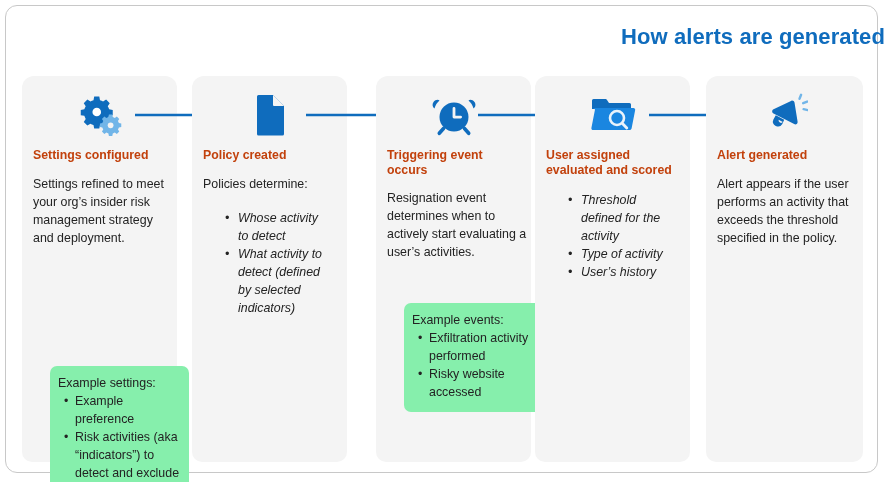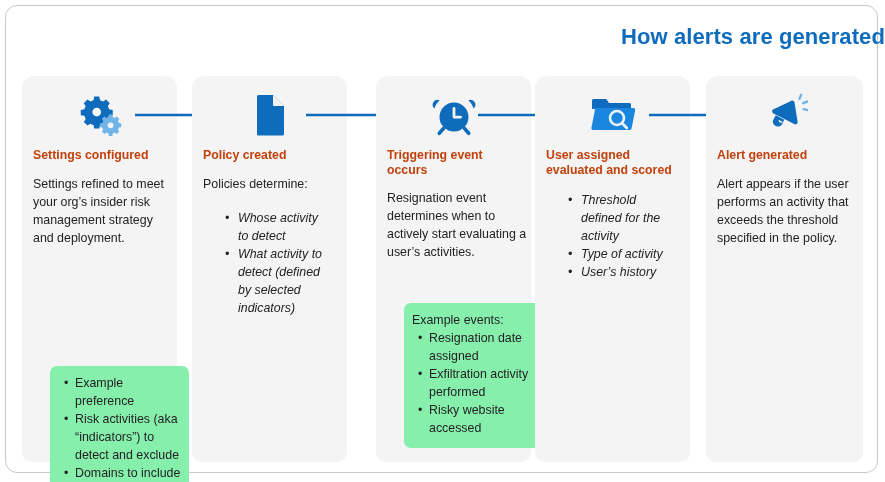--- a/index.html
+++ b/index.html
@@ -163,20 +163,21 @@
         <circle cx="20.75" cy="18.05" r="4.3" fill="#ffffff"></circle>
         <path d="M32.9 20.6h3.4l.47 2.4c.73.22 1.41.52 2.02.91l2.06-1.3 2.4 2.4-1.3 2.06c.39.61.69 1.29.91 2.02l2.4.47v3.4l-2.4.47c-.22.73-.52 1.41-.91 2.02l1.3 2.06-2.4 2.4-2.06-1.3c-.61.39-1.29.69-2.02.91l-.47 2.4h-3.4l-.47-2.4a8.1 8.1 0 0 1-2.02-.91l-2.06 1.3-2.4-2.4 1.3-2.06a8.1 8.1 0 0 1-.91-2.02l-2.4-.47v-3.4l2.4-.47c.22-.73.52-1.41.91-2.02l-1.3-2.06 2.4-2.4 2.06 1.3c.61-.39 1.29-.69 2.02-.91z" fill="#71b5e8"></path>
         <circle cx="34.6" cy="31.3" r="2.85" fill="#f4f4f4"></circle>
       </svg>
     </div>
     <div class="step-title">Settings configured</div>
     <div class="step-body p-top-1">
       <p>Settings refined to meet your org’s insider risk management strategy and deployment.</p>
     </div>
     <div class="example-box" style="top:290px;">
+      <p>Example settings:</p>
       <ul>
         <li>Example preference</li>
         <li>Risk activities (aka “indicators”) to detect and exclude</li>
         <li>Domains to include or ignore</li>
       </ul>
     </div>
   </div>
 
   <div class="arrow arrow-1">
     <svg width="104" height="22" viewBox="0 0 104 22">
@@ -220,21 +221,20 @@
         <path d="M33.5 35.5l4.2 4.8" stroke="#0f6cbd" stroke-width="3.6" stroke-linecap="round"></path>
       </svg>
     </div>
     <div class="step-title">Triggering event occurs</div>
     <div class="step-body p-top-3">
       <p>Resignation event determines when to actively start evaluating a user’s activities.</p>
     </div>
     <div class="example-box" style="top:227px;">
       <p>Example events:</p>
       <ul>
-        <li>Resignation date assigned</li>
         <li>Exfiltration activity performed</li>
         <li>Risky website accessed</li>
       </ul>
     </div>
   </div>
 
   <div class="arrow arrow-3">
     <svg width="104" height="22" viewBox="0 0 104 22">
       <line x1="0" y1="11" x2="97" y2="11" stroke="#0f6cbd" stroke-width="2.6"></line>
       <polyline points="89,2.5 99,11 89,19.5" fill="none" stroke="#0f6cbd" stroke-width="2.6"></polyline>

